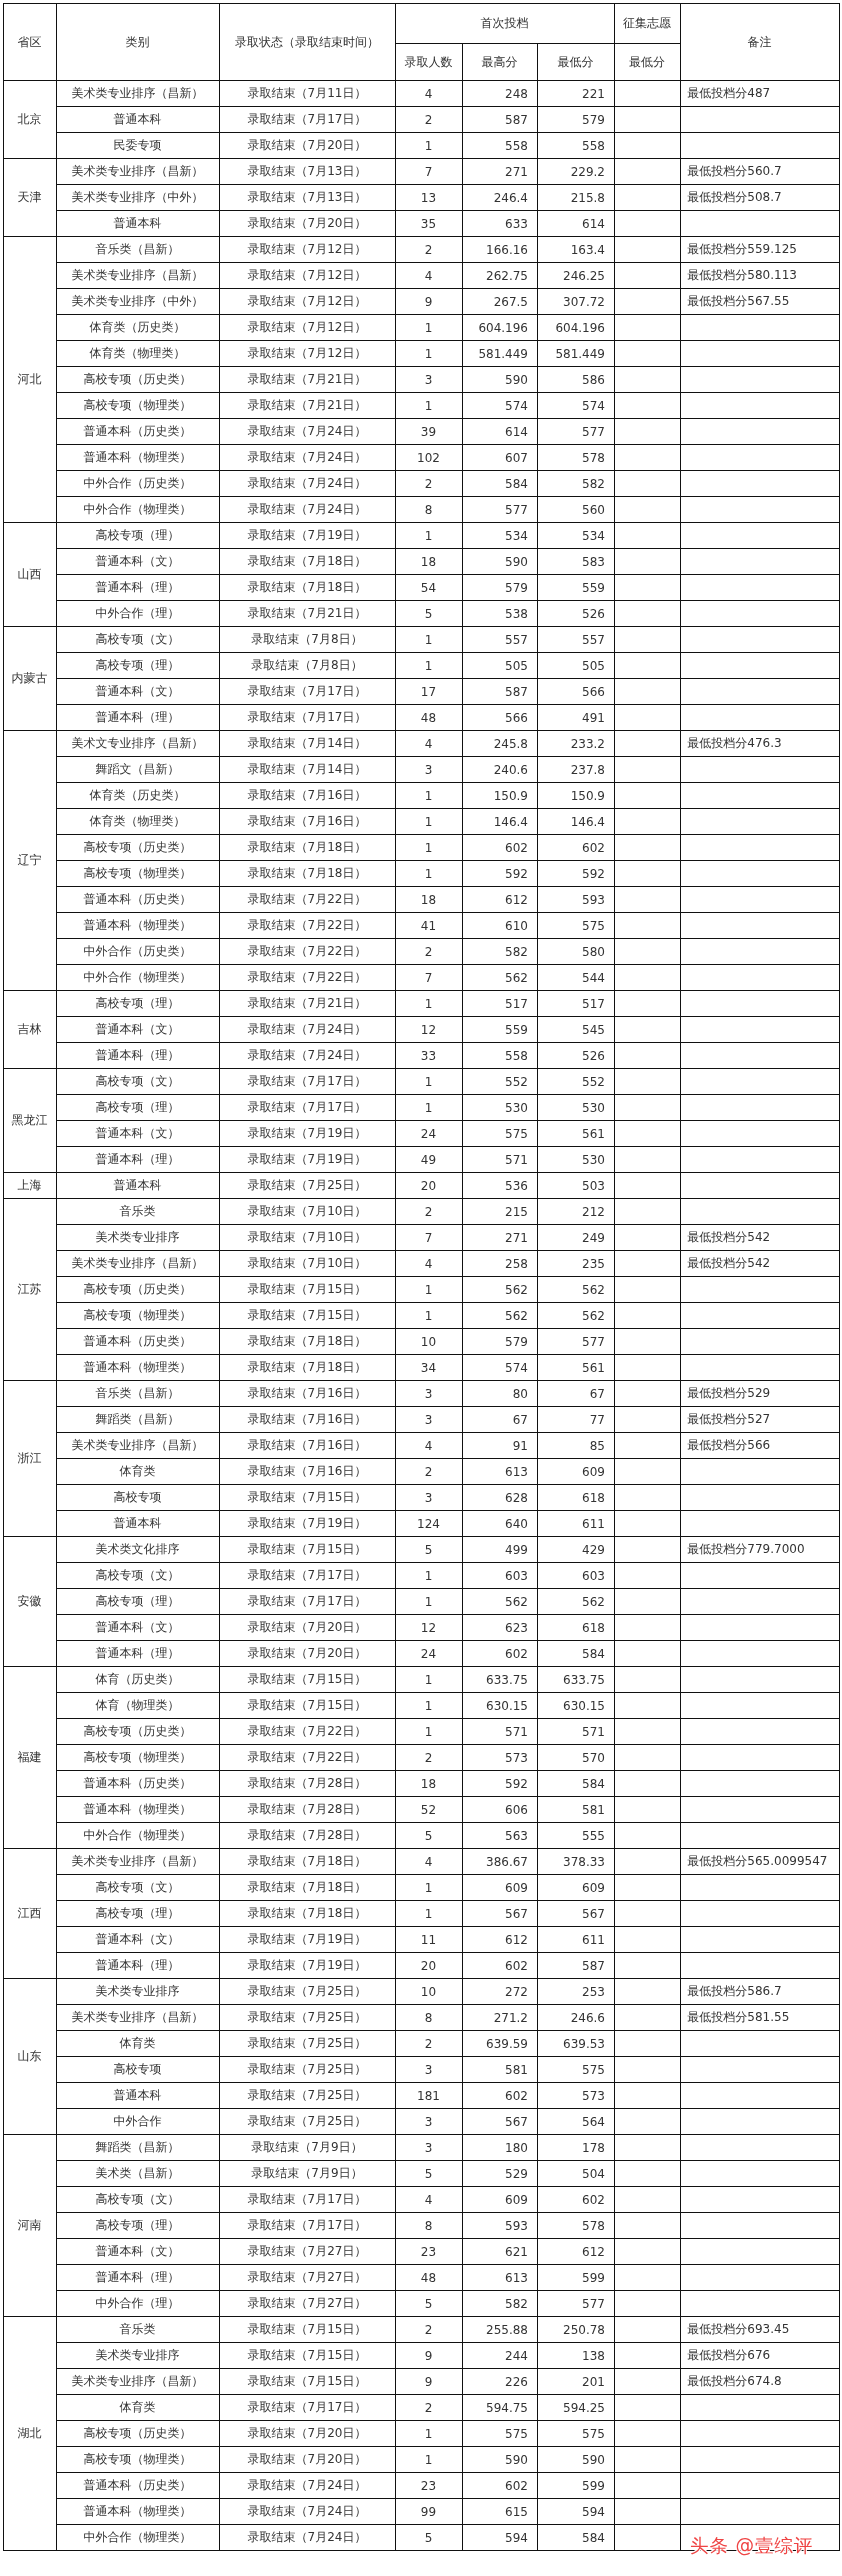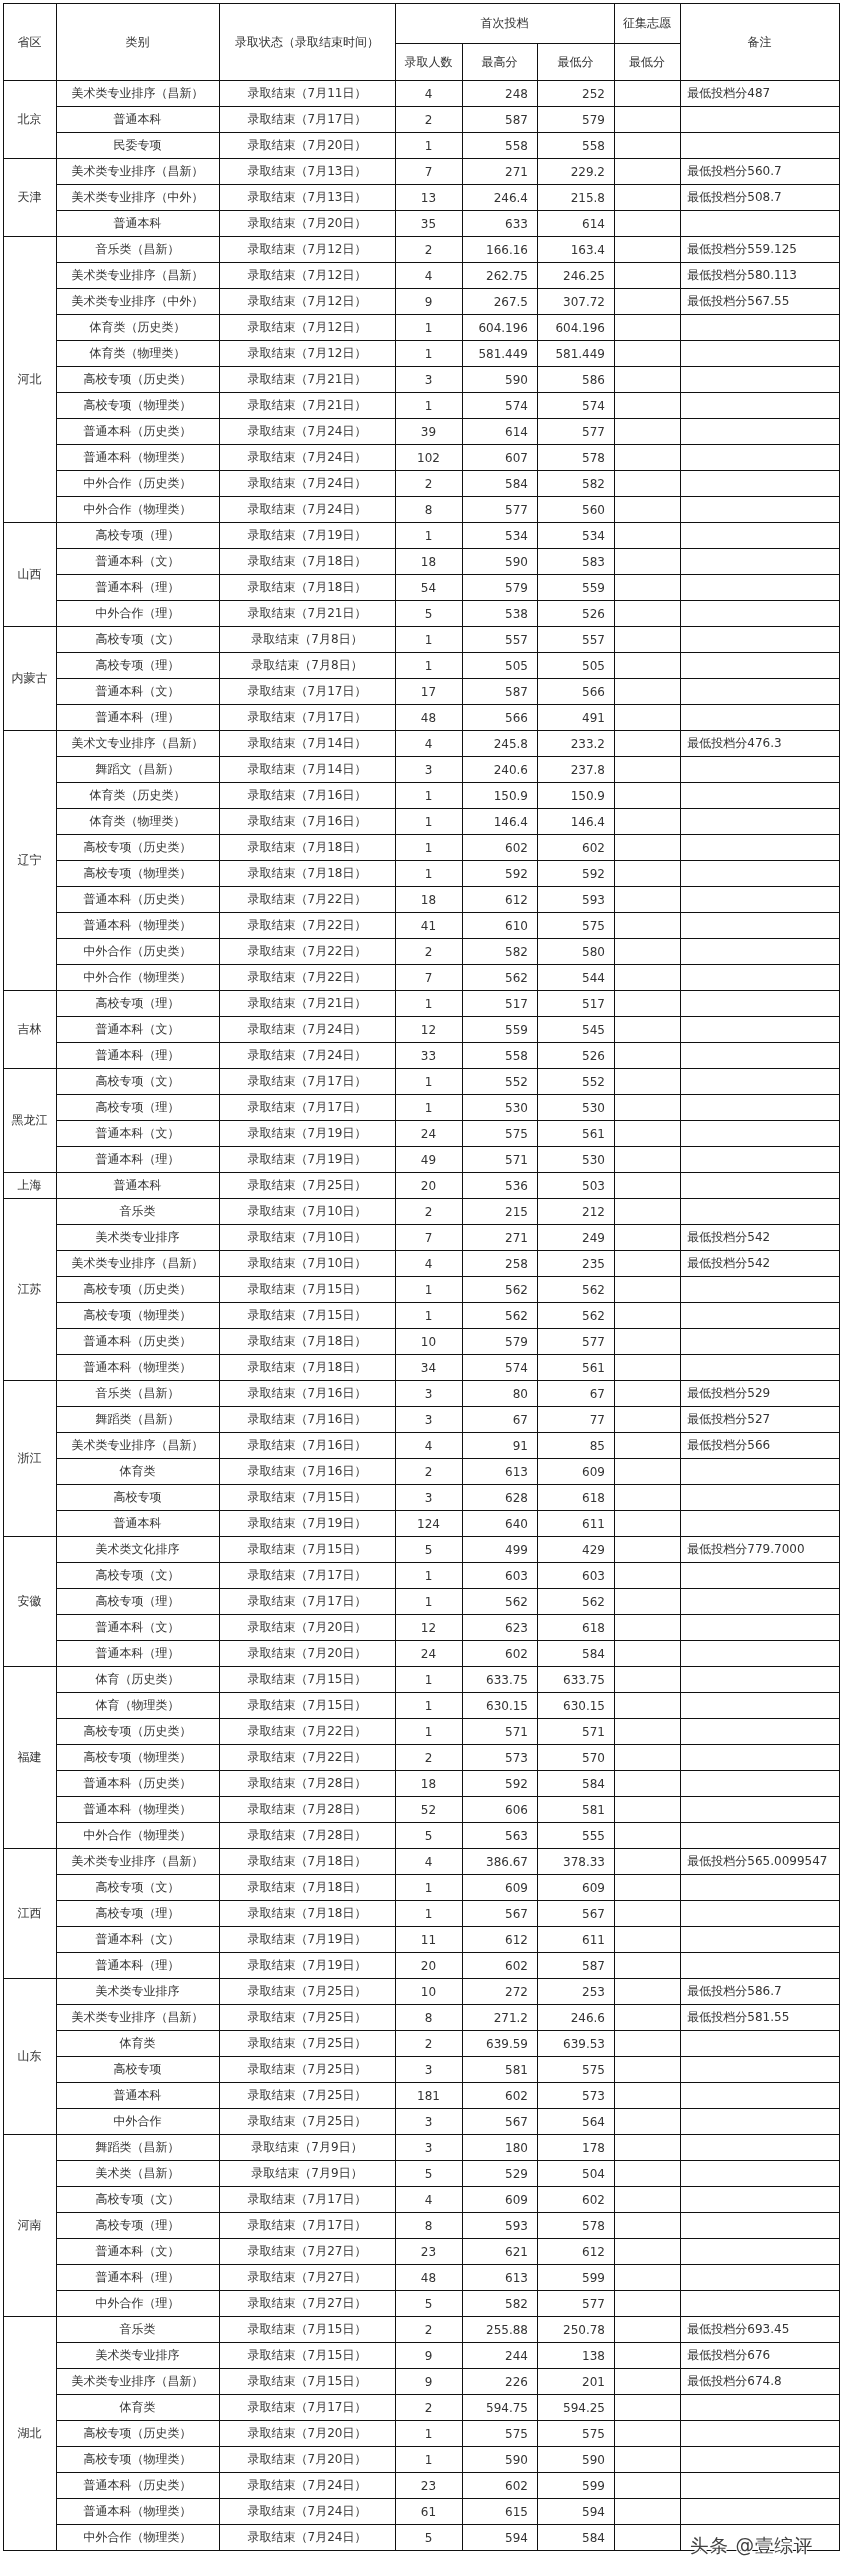--- a/index.html
+++ b/index.html
@@ -7,21 +7,21 @@
   #tbl { position: absolute; left: 2.5px; top: 3.4px; border-collapse: collapse; table-layout: fixed; width: 837px; color: #333; font-size: 12px; }
   #tbl td, #tbl th { border: 1.1px solid #111; padding: 0 3.4px; white-space: nowrap; overflow: hidden; font-weight: normal; }
   #tbl th { text-align: center; }
   .h1 th { height: 39px; }
   .h2 th { height: 36px; }
   #tbl tbody tr { height: 26px; }
   .c { text-align: center; }
   .r { text-align: right; padding-right: 8.5px !important; }
   .l { text-align: left; padding-left: 6.8px !important; }
   .prov { text-align: center; margin-left: 20px; }
-  .wm { position: absolute; left: 690px; top: 2533px; font-size: 18.6px; color: #404040; text-shadow: 0.8px 0.8px 0 #fff, -0.8px -0.8px 0 #fff, 0.8px -0.8px 0 #fff, -0.8px 0.8px 0 #fff; letter-spacing: 0.8px; pointer-events: none; }
+  .wm { position: absolute; left: 690px; top: 2533px; font-size: 18.6px; color: #ef4444; text-shadow: 0.8px 0.8px 0 #fff, -0.8px -0.8px 0 #fff, 0.8px -0.8px 0 #fff, -0.8px 0.8px 0 #fff; letter-spacing: 0.8px; pointer-events: none; }
 </style>
 </head>
 <body>
 
 <table id="tbl">
   <colgroup>
     <col style="width:53px">
       <col style="width:163px">
       <col style="width:176px">
       <col style="width:67px">
@@ -46,21 +46,21 @@
       <th>最低分</th>
     </tr>
   </thead>
   <tbody id="tbody">
       <tr>
         <td rowspan="3" class="prov">北京</td>
         <td class="c">美术类专业排序（昌新）</td>
         <td class="c">录取结束（7月11日）</td>
         <td class="c">4</td>
         <td class="r">248</td>
-        <td class="r">252</td>
+        <td class="r">221</td>
         <td class="c"></td>
         <td class="l">最低投档分487</td>
       </tr>
       <tr>
         <td class="c">普通本科</td>
         <td class="c">录取结束（7月17日）</td>
         <td class="c">2</td>
         <td class="r">587</td>
         <td class="r">579</td>
         <td class="c"></td>
@@ -897,21 +897,21 @@
         <td class="c">录取结束（7月24日）</td>
         <td class="c">23</td>
         <td class="r">602</td>
         <td class="r">599</td>
         <td class="c"></td>
         <td class="l"></td>
       </tr>
       <tr>
         <td class="c">普通本科（物理类）</td>
         <td class="c">录取结束（7月24日）</td>
-        <td class="c">61</td>
+        <td class="c">99</td>
         <td class="r">615</td>
         <td class="r">594</td>
         <td class="c"></td>
         <td class="l"></td>
       </tr>
       <tr>
         <td class="c">中外合作（物理类）</td>
         <td class="c">录取结束（7月24日）</td>
         <td class="c">5</td>
         <td class="r">594</td>

